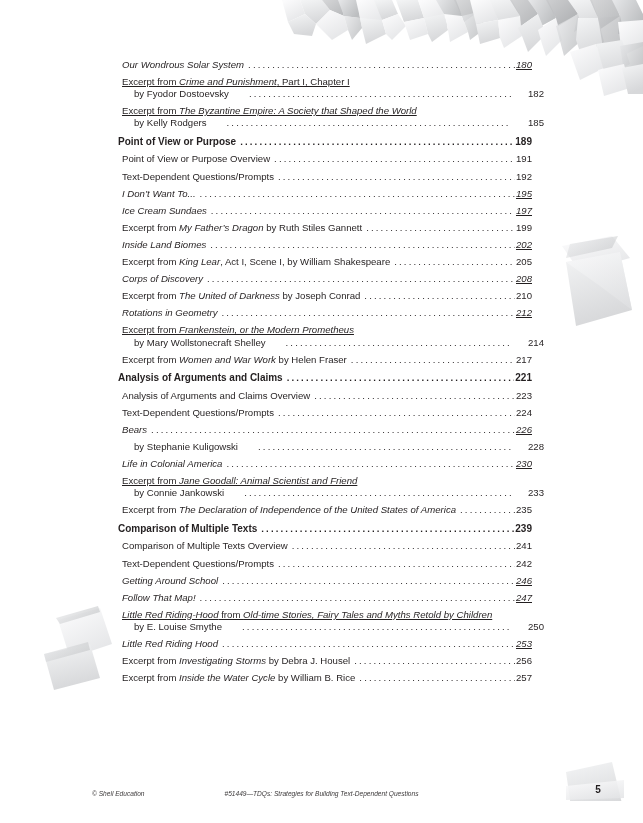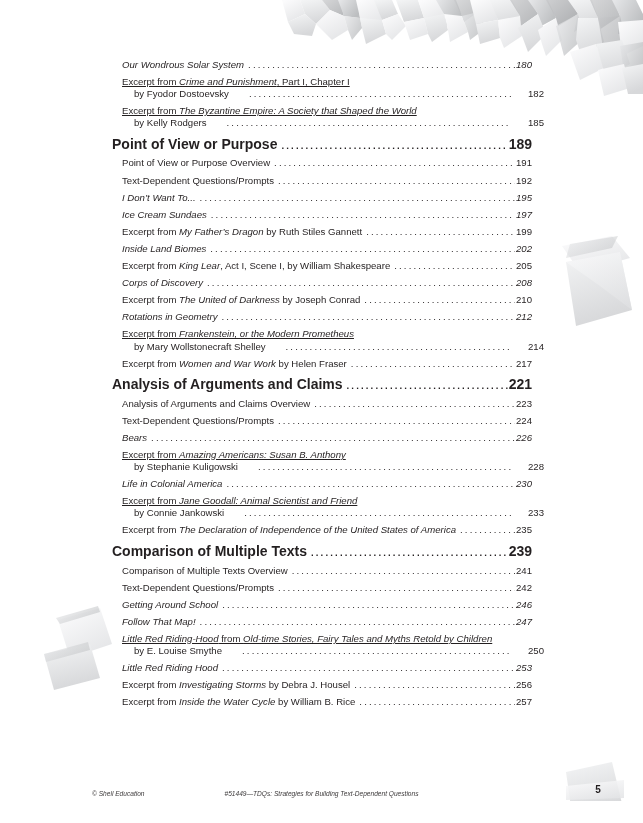--- a/index.html
+++ b/index.html
@@ -41,22 +41,22 @@
 
   .entry {
     position: relative;
     font-size: 9.6px;
     line-height: 1.0;
     color: #231f20;
     margin-bottom: 7.5px;
   }
   .entry.section {
     font-weight: bold;
-    font-size: 14px;
-    margin-left: 0;
+    font-size: 10px;
+    margin-left: 6px;
     margin-bottom: 7.5px;
   }
   .entry.sub {
     margin-left: 10px;
   }
   .entry.two-line { margin-bottom: 7.5px; }
 
   
   .row {
     display: flex;
@@ -79,21 +79,21 @@
   }
   .row .leader::before {
     content: "..............................................................................................................................";
   }
   .row .pg {
     flex: 0 0 auto;
     padding-left: 1px;
     text-align: right;
     white-space: nowrap;
   }
-  .row .pg.ital { font-style: italic; }
+  .row .pg.ital { font-style: italic; text-decoration: underline; }
 
   
   .line1 {
     white-space: nowrap;
     margin-bottom: 2.5px;
     text-decoration: underline;
   }
   .line2-indent { margin-left: 12px; gap: 16px; }
 
   .ital { font-style: italic; }
@@ -376,21 +376,20 @@
           </div>
         </div>
         <div class="entry sub">
           <div class="row">
             <span class="txt"><span class="ital">Bears</span></span>
             <span class="leader"></span>
             <span class="pg ital">226</span>
           </div>
         </div>
         <div class="entry sub two-line">
-          <div class="line1"><span class="">Excerpt from </span><span class="ital">Amazing Americans: Susan B. Anthony</span></div>
           <div class="row line2-indent">
             <span class="txt"><span class="">by Stephanie Kuligowski</span></span>
             <span class="leader"></span>
             <span class="pg">228</span>
           </div>
         </div>
         <div class="entry sub">
           <div class="row">
             <span class="txt"><span class="ital">Life in Colonial America</span></span>
             <span class="leader"></span>

